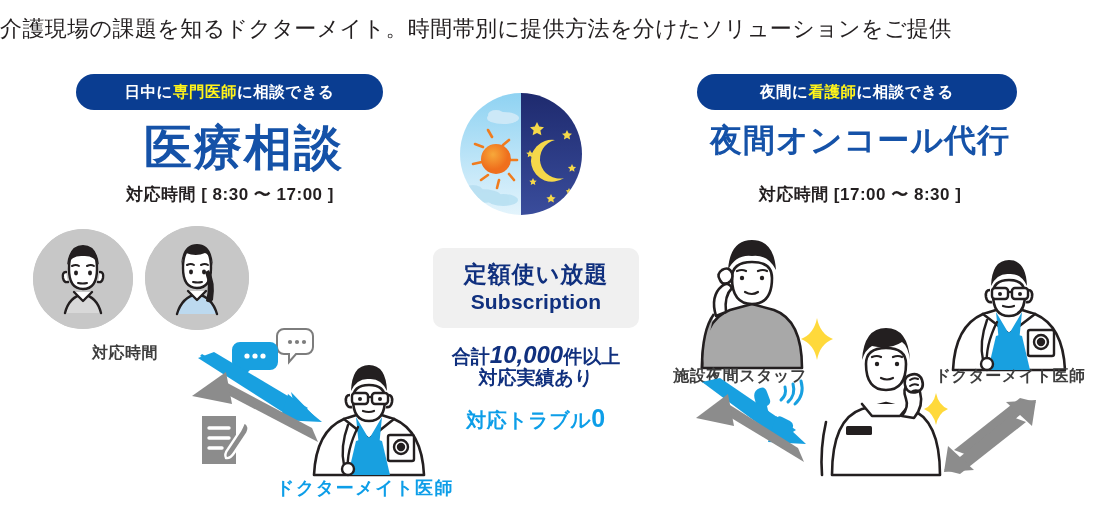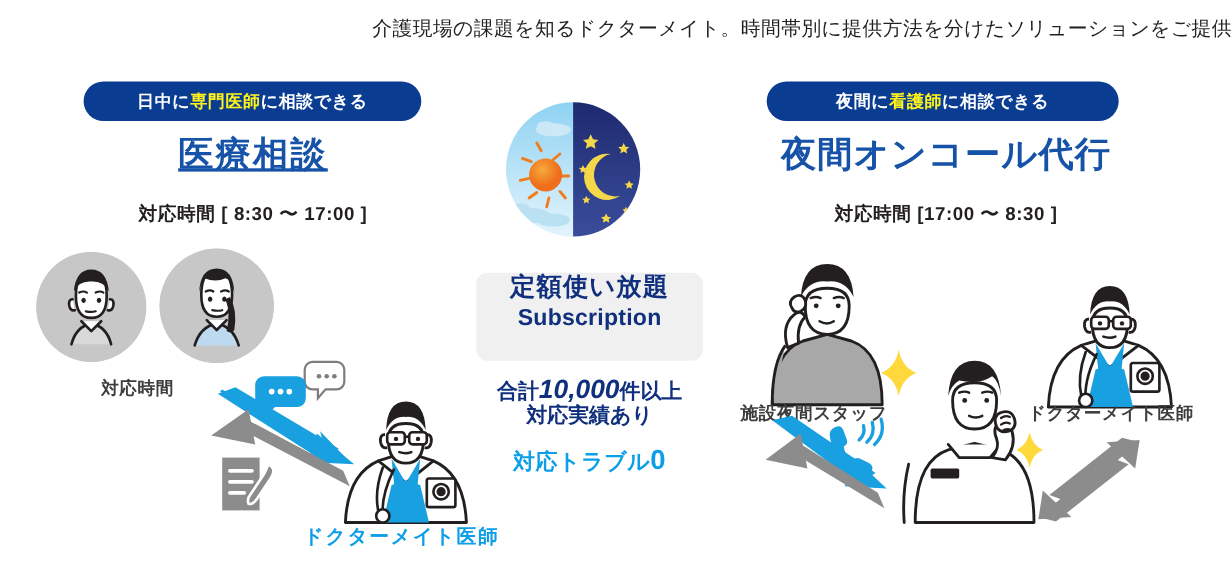--- a/index.html
+++ b/index.html
@@ -6,59 +6,59 @@
   body{
     width:1120px;height:521px;background:#ffffff;
     font-family:"Liberation Sans","DejaVu Sans",sans-serif;
     color:#231f20;overflow:hidden;position:relative;
   }
   .stage{position:relative;width:1120px;height:521px;}
   .abs{position:absolute;}
 
   
   .headline{
-    top:14px;left:0;width:1120px;text-align:right;
-    font-size:18px;font-weight:400;color:#231f20;letter-spacing:.4px;
+    top:14px;left:0;width:1120px;text-align:left;
+    font-size:22px;font-weight:400;color:#231f20;letter-spacing:.4px;
     white-space:nowrap;
   }
 
   
   .badge{
     height:36px;border-radius:18px;background:#0a3d91;
     display:flex;align-items:center;justify-content:center;
     color:#ffffff;font-size:15.5px;font-weight:700;letter-spacing:.5px;
     white-space:nowrap;padding:17px 22px;box-sizing:border-box;
   }
   .badge .hl{color:#fff31a;}
   #badge-left{top:74px;left:76px;width:307px;}
   #badge-right{top:74px;left:697px;width:320px;}
 
   
   .coltitle{
     font-weight:700;color:#1552a8;white-space:nowrap;text-align:center;
     letter-spacing:2px;line-height:1;
   }
-  #title-left{top:124px;left:0;width:460px;font-size:32px;text-decoration:underline;}
+  #title-left{top:124px;left:14px;width:460px;font-size:48px;}
   #title-right{top:124px;left:640px;width:440px;font-size:32px;letter-spacing:1px;}
 
   .hours{
     font-size:17px;font-weight:700;color:#231f20;white-space:nowrap;
     text-align:center;letter-spacing:.5px;
   }
   #hours-left{top:183px;left:0;width:460px;}
   #hours-right{top:183px;left:640px;width:440px;}
 
   
   #daynight{top:92px;left:459px;width:124px;height:124px;}
 
   
   #subs-box{
     top:248px;left:433px;width:206px;height:80px;
     background:#f0f0f0;border-radius:10px;
-    display:flex;flex-direction:column;align-items:center;
+    display:flex;flex-direction:column;align-items:center;justify-content:center;
   }
   #subs-box .jp{font-size:23px;font-weight:700;color:#10307e;letter-spacing:1px;line-height:1.12;}
   #subs-box .en{font-size:21px;font-weight:700;color:#10307e;letter-spacing:.2px;line-height:1.2;margin-top:2px;}
 
   #stat-1{top:341px;left:433px;width:206px;text-align:center;
     font-size:19px;font-weight:700;color:#10307e;white-space:nowrap;line-height:1.15;}
   #stat-1 .big{font-size:24px;font-style:italic;}
   #stat-2{top:365px;left:433px;width:206px;text-align:center;
     font-size:19px;font-weight:700;color:#10307e;white-space:nowrap;}
   #stat-3{top:404px;left:433px;width:206px;text-align:center;

